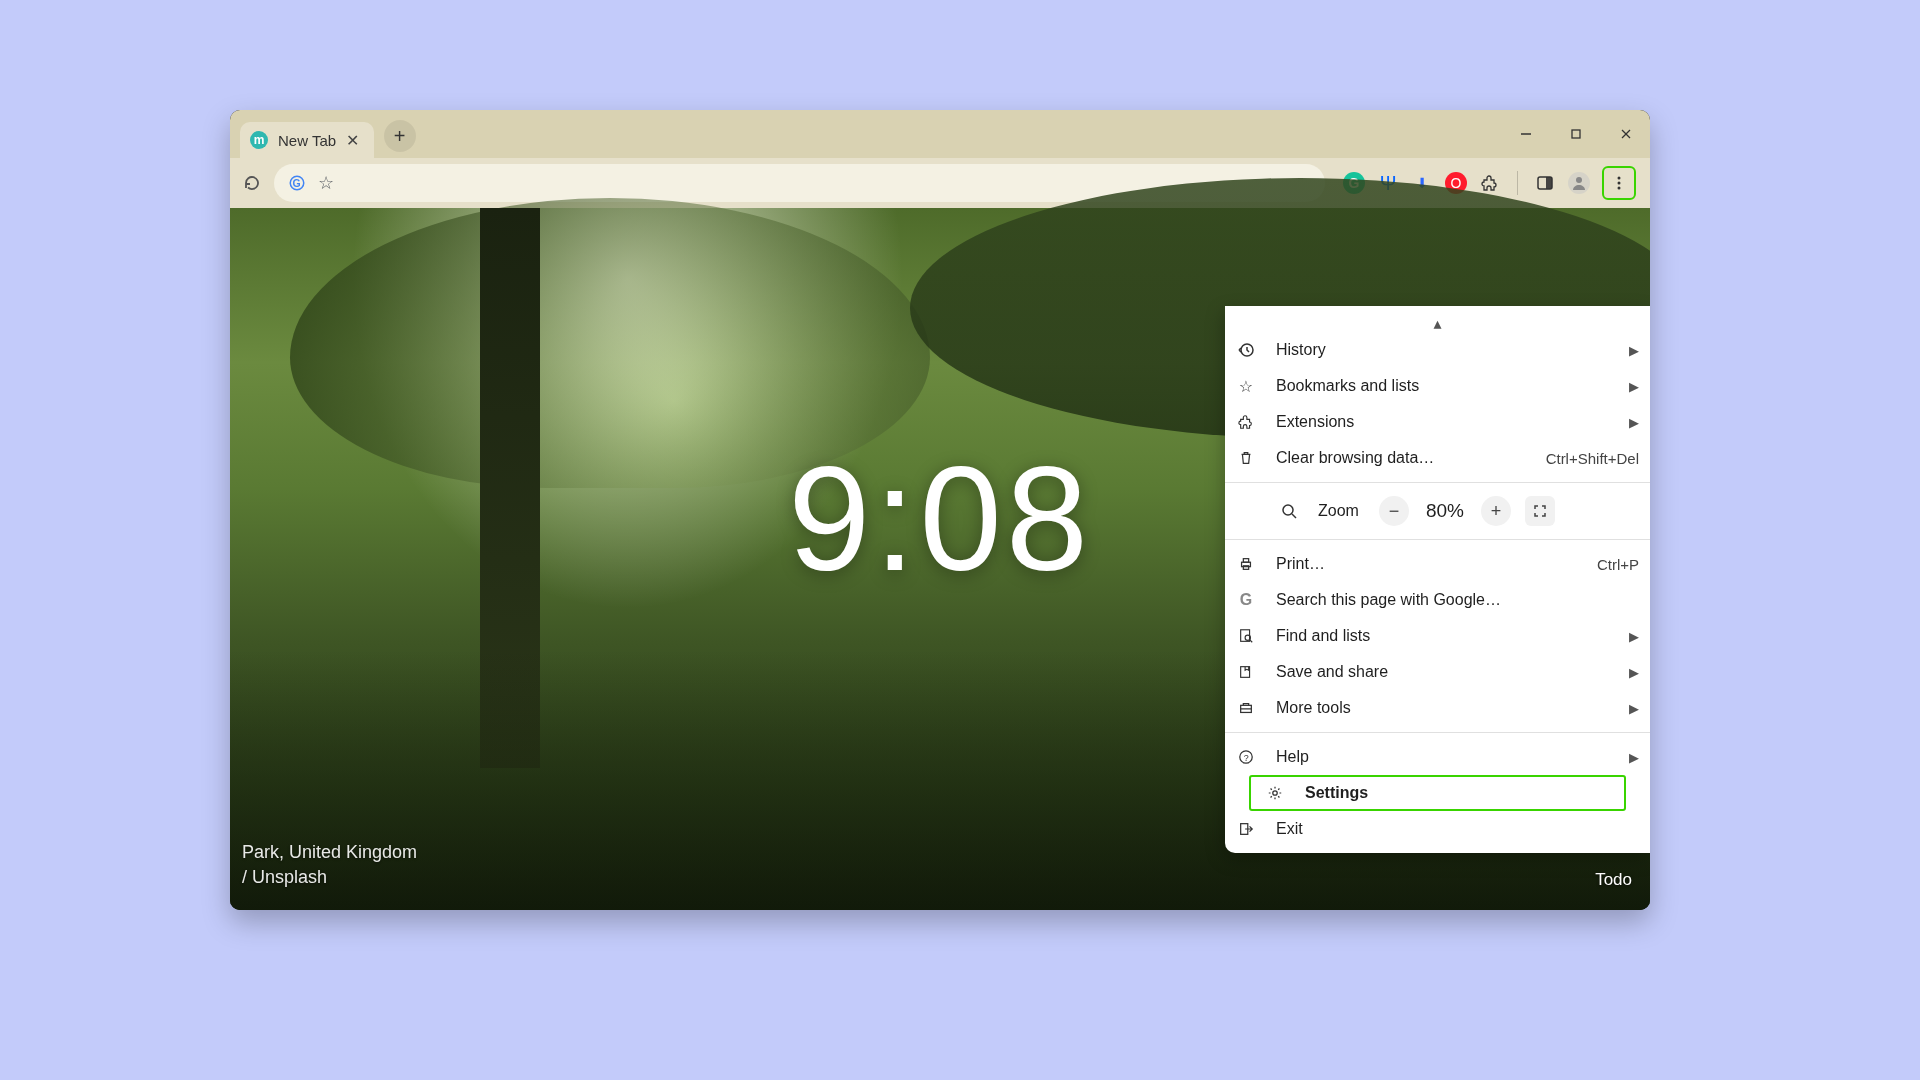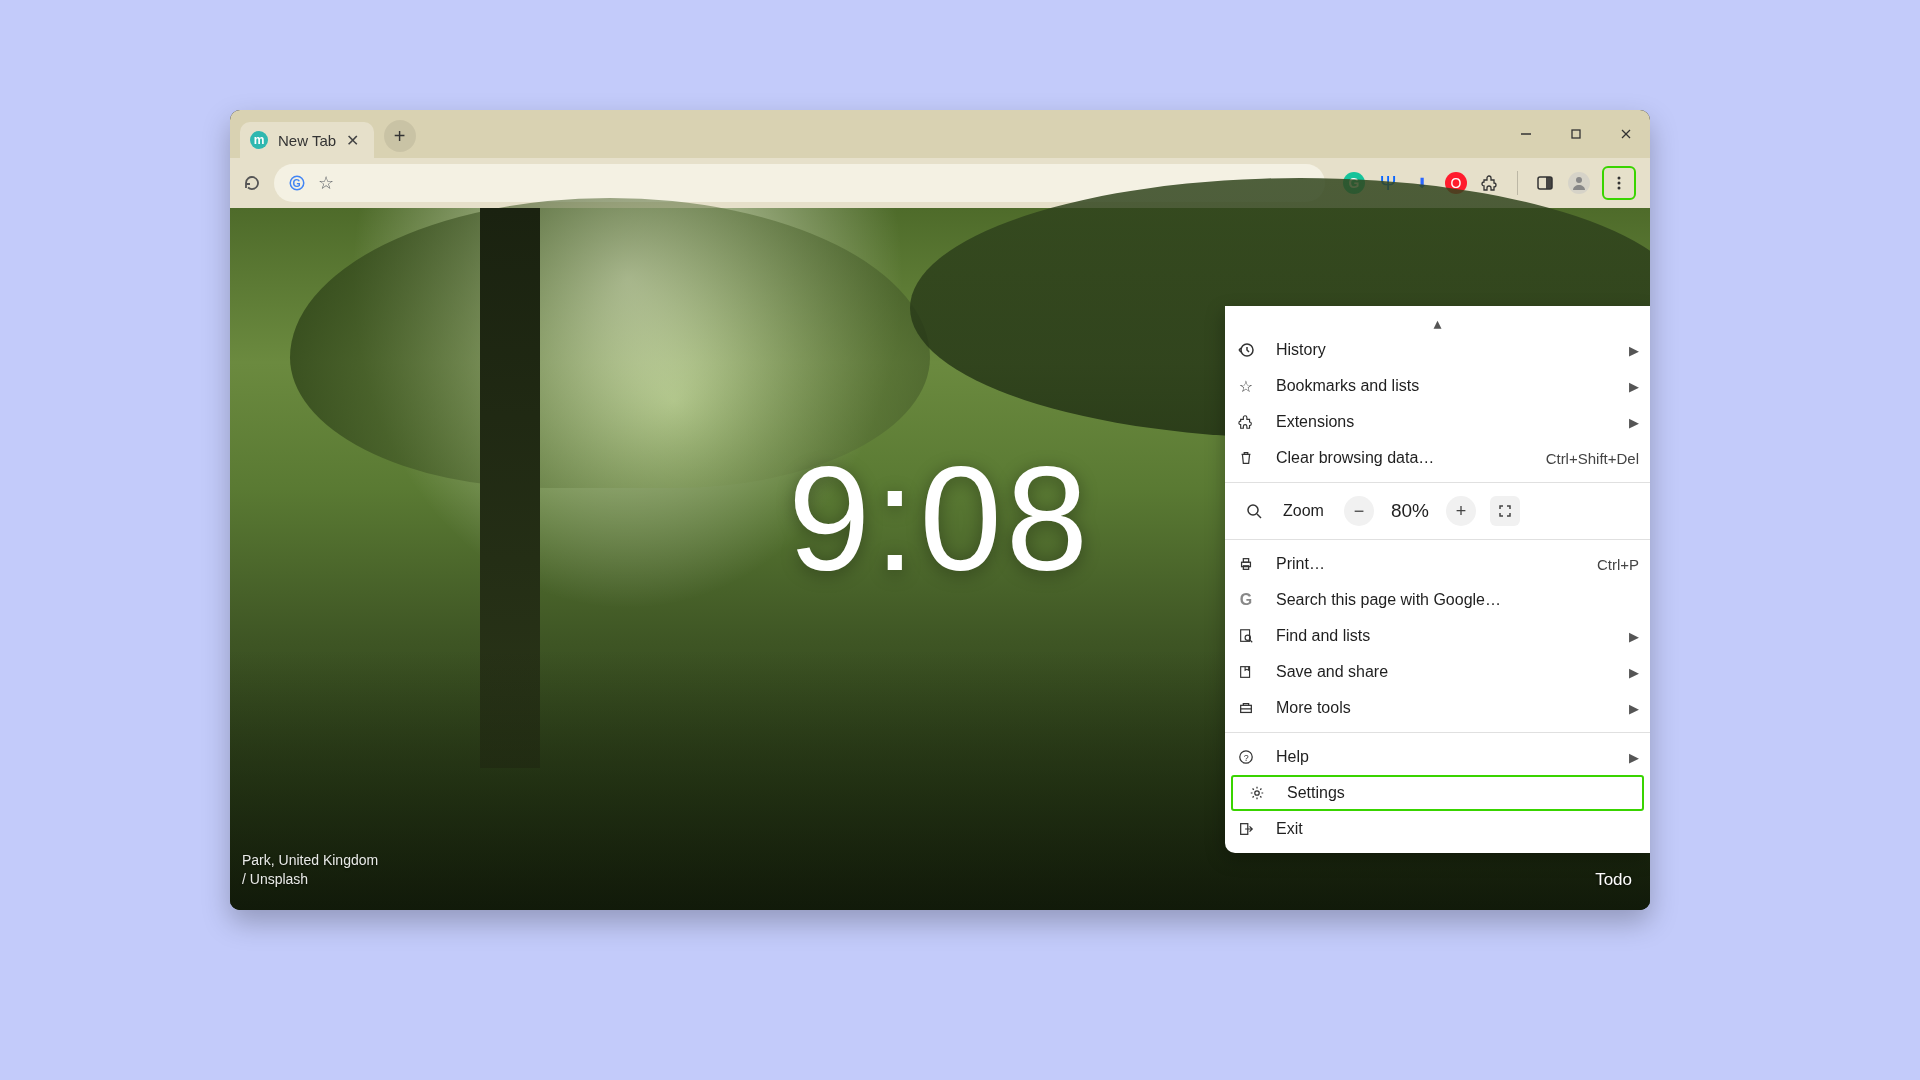--- a/index.html
+++ b/index.html
@@ -51,39 +51,39 @@
       radial-gradient(ellipse 500px 600px at 28% 10%, rgba(255,255,240,.75), transparent 55%),
       linear-gradient(180deg,#4e6b2a 0%, #6b8a3f 22%, #5a7a33 40%, #3e5524 62%, #1f2e12 100%);
     }
   
   .tree{position:absolute;background:rgba(20,28,12,.55);}
   .trunk-main{left:250px;top:0;width:60px;height:560px;background:linear-gradient(180deg,#1a2210,#2a3518);}
   .canopy-left{left:60px;top:-10px;width:640px;height:290px;border-radius:50% 50% 40% 40%/55% 55% 45% 45%;background:radial-gradient(circle at 60% 70%, rgba(200,230,140,.25), rgba(40,60,20,.85));}
   .canopy-right{left:680px;top:-30px;width:780px;height:260px;border-radius:50%;background:linear-gradient(180deg, rgba(50,70,30,.85), rgba(30,45,18,.8));}
   .ground-shadow{position:absolute;left:0;right:0;bottom:0;height:260px;background:linear-gradient(180deg, rgba(90,120,40,.0), rgba(20,30,10,.5) 55%, rgba(10,15,5,.65) 100%);}
   .clock{position:absolute;left:0;right:0;top:226px;text-align:center;color:#fff;font-size:148px;font-weight:400;letter-spacing:4px;text-shadow:0 3px 18px rgba(0,0,0,.35);}
-  .attribution{position:absolute;left:12px;bottom:20px;color:#fff;font-size:14px;opacity:.9;text-shadow:0 1px 3px rgba(0,0,0,.6);line-height:1.4;}
+  .attribution{position:absolute;left:12px;bottom:20px;color:#fff;font-size:18px;opacity:.9;text-shadow:0 1px 3px rgba(0,0,0,.6);line-height:1.4;}
   .todo{position:absolute;right:18px;bottom:20px;color:#fff;font-size:17px;text-shadow:0 1px 3px rgba(0,0,0,.6);}
   
   .menu{position:absolute;top:98px;right:0;width:425px;background:var(--menu-bg);
     border-bottom-left-radius:10px;box-shadow:-2px 6px 18px rgba(0,0,0,.25);
     padding:8px 0 6px 0;}
   .menu .caret-up{height:18px;display:flex;align-items:center;justify-content:center;color:#555;}
   .menu-item{height:36px;display:flex;align-items:center;padding:0 11px;gap:20px;font-size:16px;}
   .menu-item .micon{width:20px;display:flex;justify-content:center;color:#333;font-size:16px;}
   .menu-item .label{flex:1;}
   .menu-item .shortcut{color:#444;font-size:15px;}
   .menu-item .chev{color:#555;font-size:13px;}
   .menu-sep{height:1px;background:var(--divider);margin:6px 0;}
-  .zoom-row{height:44px;display:flex;align-items:center;padding:0 20px;gap:20px;}
+  .zoom-row{height:44px;display:flex;align-items:center;padding:0 28px;gap:20px;margin-left:27px;}
   .zoom-controls{display:flex;align-items:center;gap:14px;}
   .zoom-btn{width:30px;height:30px;border-radius:50%;background:#f1f1f1;display:flex;align-items:center;justify-content:center;font-size:18px;color:#444;}
   .zoom-btn.square{border-radius:6px;}
   .zoom-value{font-size:19px;min-width:44px;text-align:center;}
-  .settings-highlight{border:2.5px solid var(--highlight);border-radius:3px;margin:0 6px;}
+  .settings-highlight{border:2.5px solid var(--highlight);border-radius:3px;margin:0 24px;font-weight:bold;}
   .settings-highlight .menu-item{height:32px;padding:0 14px;}
   svg{display:block;}
 </style>
 </head>
 <body>
 
 <div class="window">
 
   <div class="tabstrip">
     <div class="tab">

